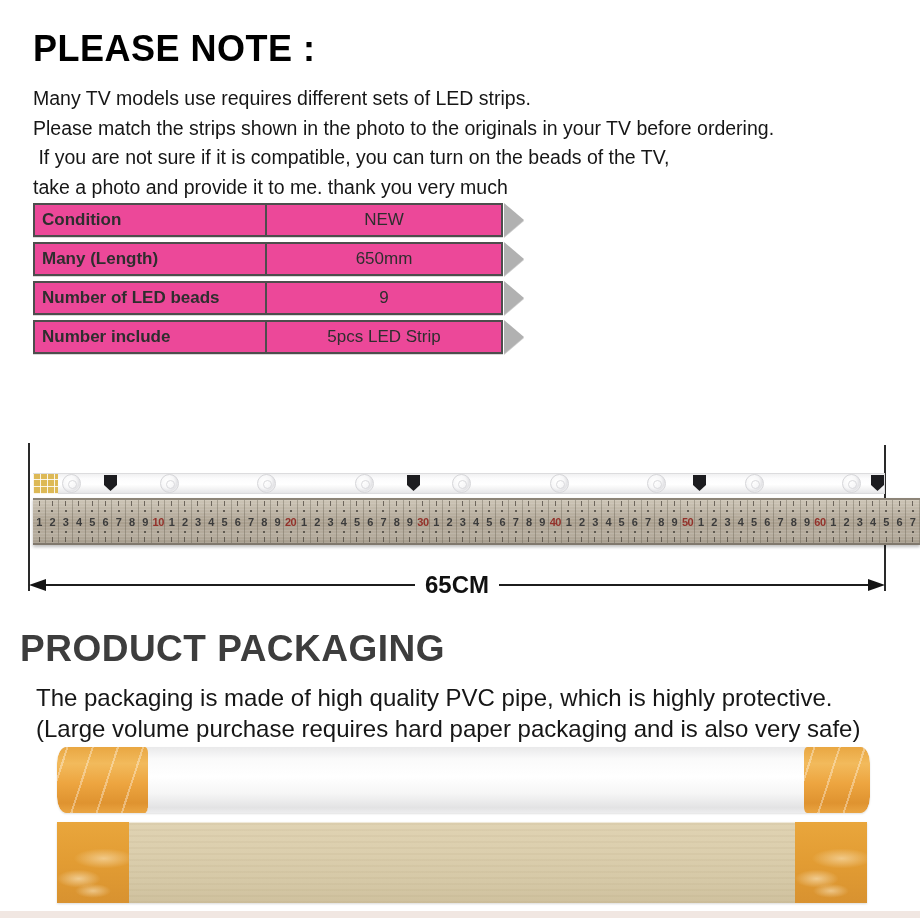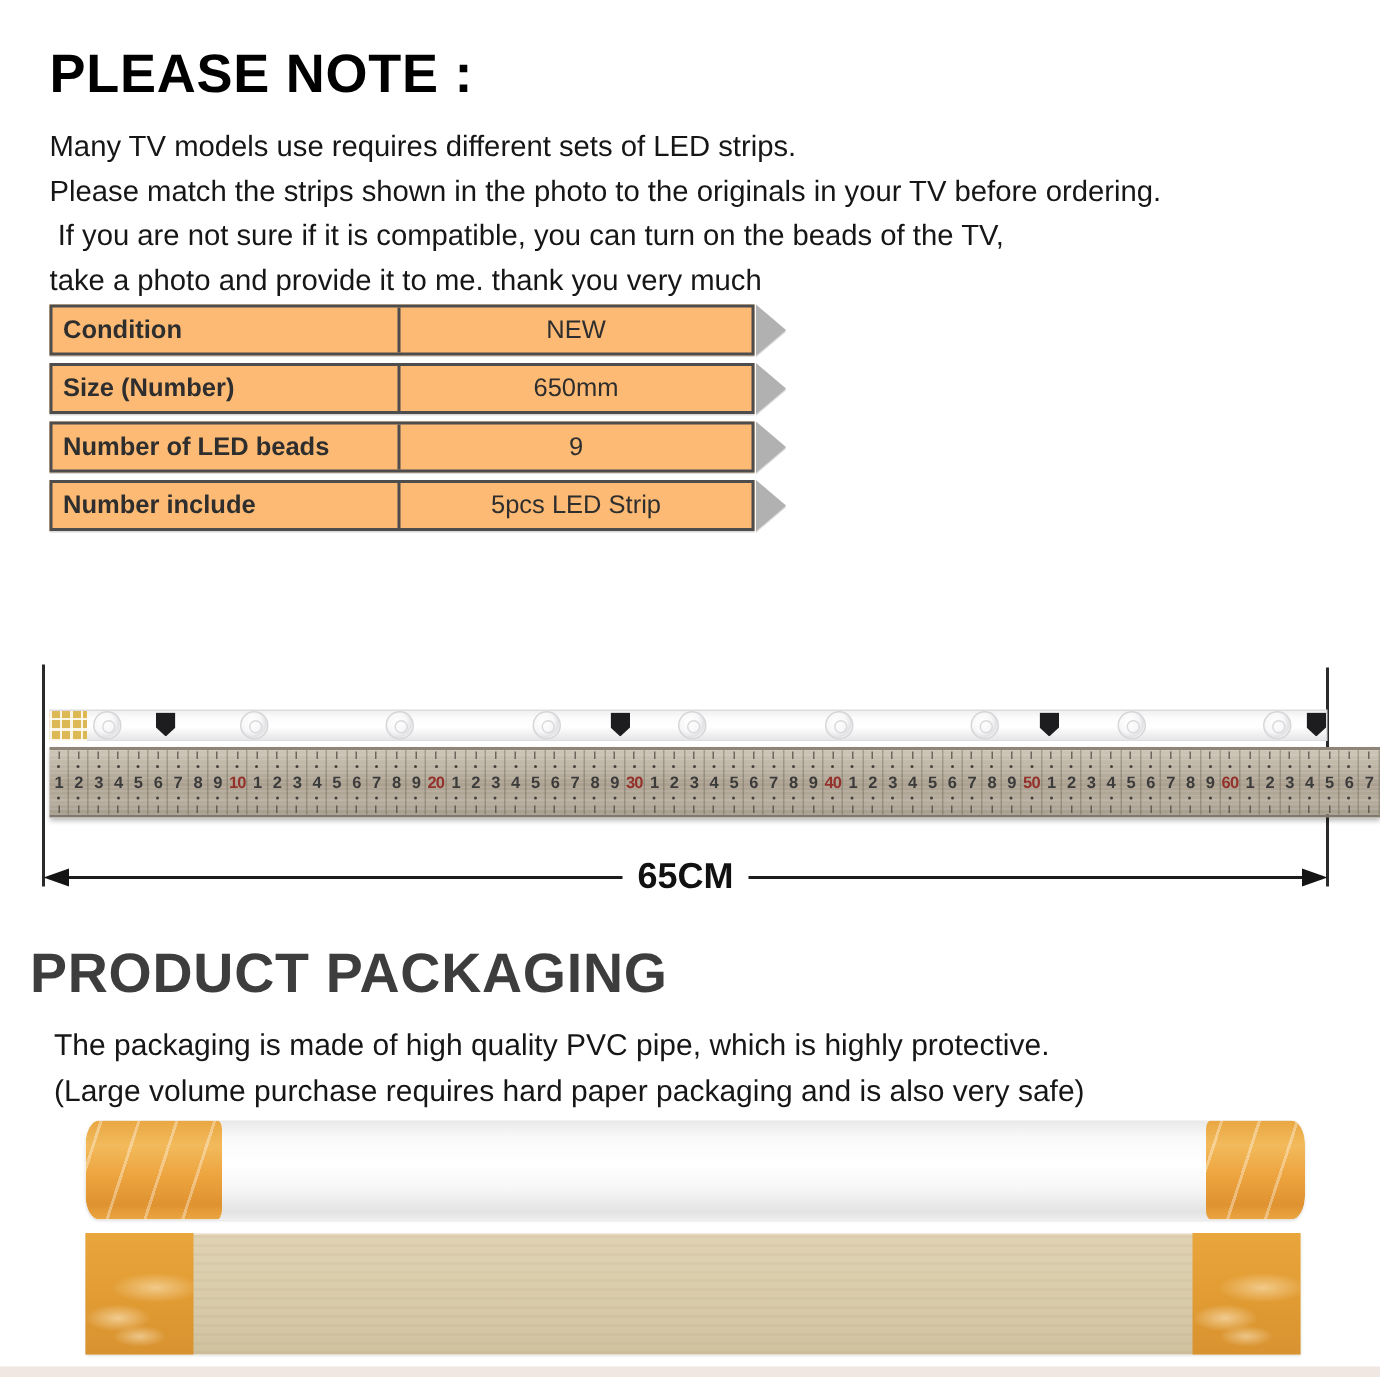--- a/index.html
+++ b/index.html
@@ -24,21 +24,21 @@
   .note-line {
     font-size:19.5px; line-height:29.5px; color:#161616;
     white-space:pre-wrap;
   }
 
   
   .spec-table { position:absolute; left:33px; top:203px; }
   .spec-row { display:flex; align-items:center; margin-bottom:5px; height:34px; }
   .spec-box {
     display:flex; width:470px; height:34px;
-    border:2px solid #4d4d4d; background:#fdba74;
+    border:2px solid #4d4d4d; background:#ec4899;
     box-shadow:0 1px 0 rgba(0,0,0,0.15);
   }
   .spec-label {
     width:232px; border-right:2px solid #4d4d4d;
     display:flex; align-items:center; padding-left:7px;
     font-size:17px; font-weight:bold; color:#2e2e2e;
   }
   .spec-value {
     flex:1; display:flex; align-items:center; justify-content:center;
     font-size:17px; color:#2e2e2e;
@@ -117,21 +117,21 @@
   .dim-arrow.right { border-top:6px solid transparent; border-bottom:6px solid transparent; border-left:17px solid #141414; }
   .dim-label { padding:0 10px; font-size:24px; font-weight:bold; color:#111; }
 
   
   .pack-heading {
     position:absolute; left:20px; top:628px;
     font-size:37px; font-weight:bold; color:#3d3d3d;
     letter-spacing:0.5px;
   }
   .pack-lines { position:absolute; left:36px; top:682px; width:860px; }
-  .pack-line { font-size:20px; line-height:31px; color:#161616; }
+  .pack-line { font-size:24px; line-height:31px; color:#161616; }
 
   .pvc-tube {
     position:absolute; left:57px; top:747px; width:813px; height:66px;
     border-radius:9px / 16px; overflow:hidden;
     background:linear-gradient(180deg,#e9e9ea 0%,#fafafa 18%,#ffffff 45%,#f6f6f6 70%,#e3e3e4 92%,#ededee 100%);
     box-shadow:0 1px 2px rgba(0,0,0,0.12);
   }
   .tube-tape {
     position:absolute; top:0; height:100%;
     background:
@@ -178,21 +178,21 @@
 <div class="spec-table">
     <div class="spec-row">
       <div class="spec-box">
         <div class="spec-label">Condition</div>
         <div class="spec-value">NEW</div>
       </div>
       <div class="spec-arrow"></div>
     </div>
     <div class="spec-row">
       <div class="spec-box">
-        <div class="spec-label">Size (Number)</div>
+        <div class="spec-label">Many (Length)</div>
         <div class="spec-value">650mm</div>
       </div>
       <div class="spec-arrow"></div>
     </div>
     <div class="spec-row">
       <div class="spec-box">
         <div class="spec-label">Number of LED beads</div>
         <div class="spec-value">9</div>
       </div>
       <div class="spec-arrow"></div>

